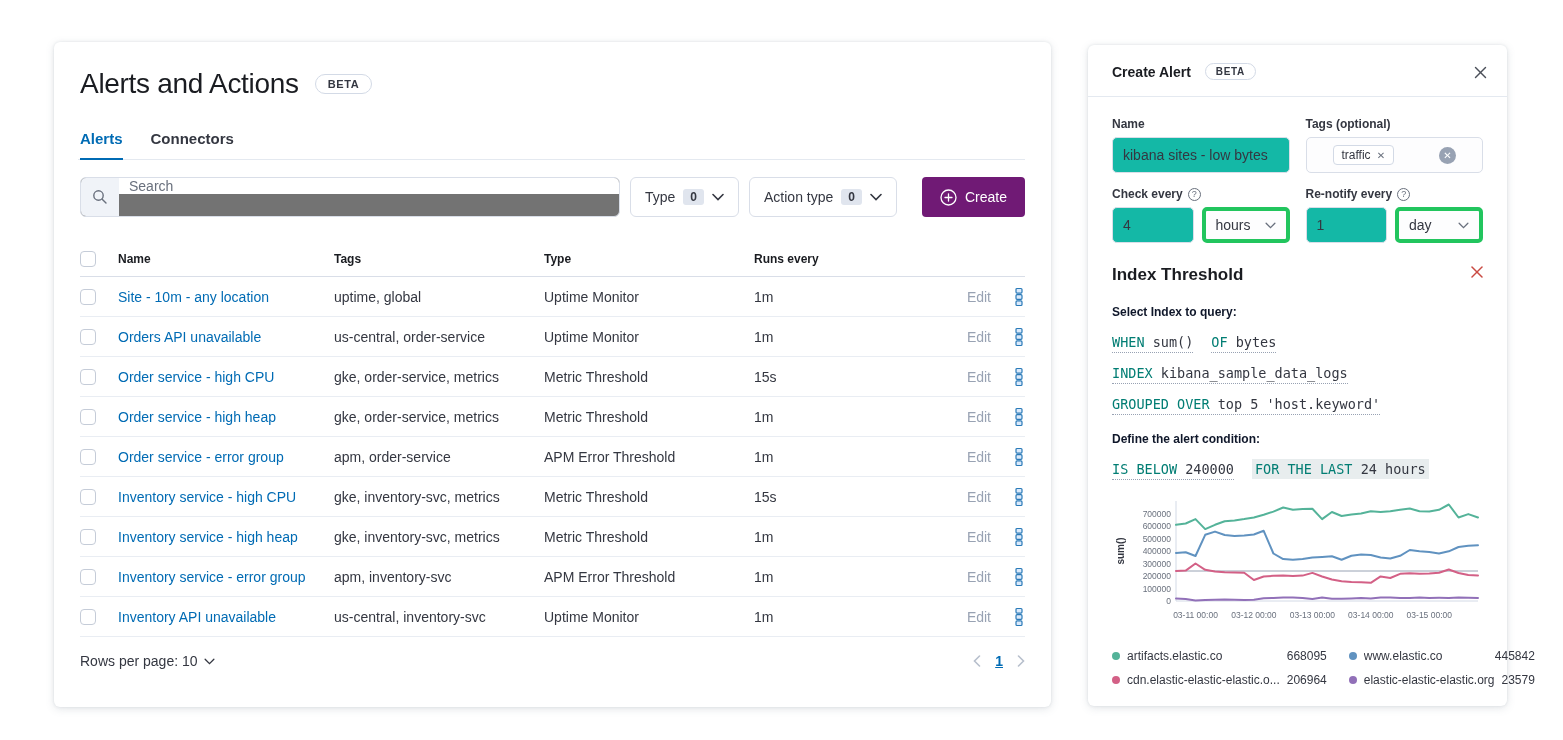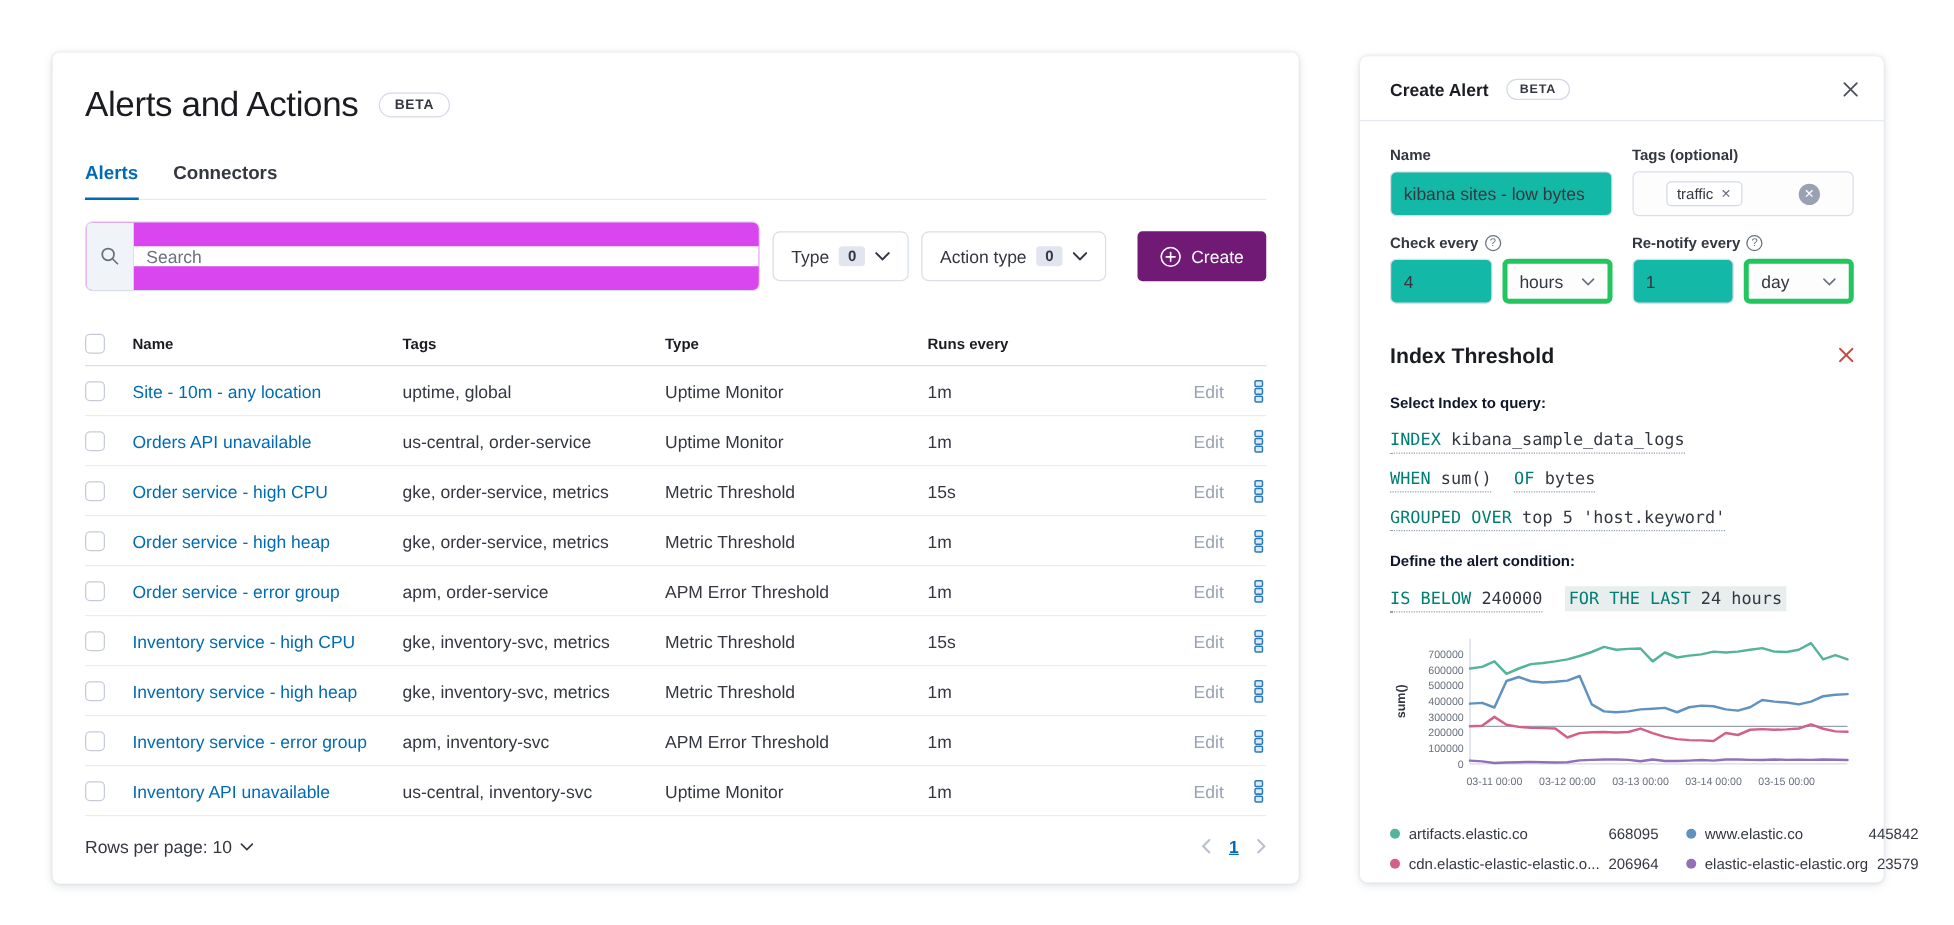--- a/index.html
+++ b/index.html
@@ -3,37 +3,37 @@
 <meta charset="utf-8">
 <style>
   * { margin:0; padding:0; box-sizing:border-box; }
   html,body { width:1563px; height:740px; background:#ffffff;
     font-family:"Liberation Sans", sans-serif; color:#343741; overflow:hidden; }
 
   .card { position:absolute; background:#fff; border-radius:6px;
     box-shadow:0 2px 8px rgba(102,116,132,.18), 0 0 3px rgba(102,116,132,.16); }
 
   
-  #alerts-card { left:42px; top:42px; width:997px; height:665px; padding:26px 26px 18px 26px; }
+  #alerts-card { left:54px; top:42px; width:997px; height:665px; padding:26px 26px 18px 26px; }
 
   .title-row { display:flex; align-items:center; gap:16px; }
   .page-title { font-size:28px; font-weight:400; color:#1a1c21; letter-spacing:-.3px; }
   .beta-badge { display:inline-flex; align-items:center; border:1px solid #d3dae6; border-radius:16px;
     padding:3px 12px; font-size:11px; font-weight:700; letter-spacing:.6px; color:#343741; background:#fff; }
 
   .tabs { display:flex; gap:28px; margin-top:30px; position:relative; }
   .tabs:after { content:""; position:absolute; left:-2px; right:0; bottom:-1px; height:1px; background:#e4e9f0; }
   .tab { font-size:15px; font-weight:600; padding-bottom:12px; position:relative; cursor:pointer; }
   .tab.active { color:#006BB4; }
   .tab.active:after { content:""; position:absolute; left:0; right:0; bottom:-1px; height:2px; background:#006BB4; z-index:1; }
   .tab.inactive { color:#343741; }
 
   .toolbar { display:flex; align-items:center; gap:10px; margin-top:18px; }
-  .search-box { flex:1; display:flex; align-items:center; height:56px; border:1px solid #d9dee8;
-    border-radius:6px; overflow:hidden; background:#d946ef; }
+  .search-box { flex:1; display:flex; align-items:flex-start; height:40px; border:1px solid #d9dee8;
+    border-radius:6px; overflow:hidden; background:#737373; }
   .search-icon-area { width:38px; height:100%; display:flex; align-items:center; justify-content:center;
     background:#f0f3f8; }
   .search-input { border:none; outline:none; flex:1; font-size:14px; color:#343741; padding:0 10px;
     font-family:"Liberation Sans", sans-serif; }
   .search-input::placeholder { color:#69707D; }
 
   .filter-btn { display:flex; align-items:center; gap:8px; height:40px; padding:0 14px;
     border:1px solid #d9dee8; border-radius:6px; background:#fff; font-size:14px; color:#343741; cursor:pointer; }
   .count-badge { background:#e0e5ee; border-radius:3px; font-size:12px; font-weight:700; padding:1px 7px; color:#343741; }
 
@@ -81,21 +81,21 @@
   .tag-pill { display:flex; align-items:center; gap:6px; border:1px solid #d3dae6; border-radius:4px;
     background:#fff; padding:2px 8px; font-size:12px; color:#343741; }
   .tag-x { font-size:10px; color:#69707D; cursor:pointer; }
   .clear-circle { margin-left:auto; width:17px; height:17px; border-radius:50%; background:#98A2B3; color:#fff;
     font-size:10px; display:flex; align-items:center; justify-content:center; cursor:pointer; }
   .duo { display:flex; gap:8px; }
   .duo .text-input { flex:1; min-width:0; }
   .select-box { width:88px; height:36px; border:4px solid #22c55e; border-radius:5px; background:#fdfdfe;
     display:flex; align-items:center; justify-content:space-between; padding:0 10px; font-size:14px; cursor:pointer; }
 
-  .section-head { display:flex; align-items:center; justify-content:space-between; margin-top:32px;gap:27px; }
+  .section-head { display:flex; justify-content:space-between; margin-top:22px;gap:27px; }
   .section-title { font-size:17px; font-weight:700; color:#1a1c21; }
   .red-x { color:#c94a42; font-size:14px; cursor:pointer; }
 
   .small-label { font-size:12px; font-weight:700; color:#0f172a; margin-top:20px; }
   .expr-line { margin-top:15px; font-family:"DejaVu Sans Mono","Liberation Mono",monospace; font-size:13.5px; }
   .expr { border-bottom:1px dotted #98A2B3; padding-bottom:2px; cursor:pointer; }
   .expr.hl { background:#e8edee; border-bottom:none; padding:2px 3px; }
   .kw { color:#017D73; }
   .val { color:#343741; }
   .expr-gap { display:inline-block; width:18px; }
@@ -416,24 +416,24 @@
       <svg width="12" height="12" viewBox="0 0 12 12">
           <line x1="1" y1="1" x2="11" y2="11" stroke="#c94a42" stroke-width="1.5" stroke-linecap="round"></line>
           <line x1="11" y1="1" x2="1" y2="11" stroke="#c94a42" stroke-width="1.5" stroke-linecap="round"></line>
         </svg>
     </span>
   </div>
 
   <div class="small-label">Select Index to query:</div>
 
   <div class="expr-line">
+    <span class="expr"><span class="kw">WHEN</span> <span class="val">sum()</span></span><span class="expr-gap"></span><span class="expr"><span class="kw">OF</span> <span class="val">bytes</span></span>
+  </div>
+  <div class="expr-line">
     <span class="expr"><span class="kw">INDEX</span> <span class="val">kibana_sample_data_logs</span></span>
-  </div>
-  <div class="expr-line">
-    <span class="expr"><span class="kw">WHEN</span> <span class="val">sum()</span></span><span class="expr-gap"></span><span class="expr"><span class="kw">OF</span> <span class="val">bytes</span></span>
   </div>
   <div class="expr-line">
     <span class="expr"><span class="kw">GROUPED OVER</span> <span class="val">top 5 'host.keyword'</span></span>
   </div>
 
   <div class="small-label">Define the alert condition:</div>
 
   <div class="expr-line">
     <span class="expr"><span class="kw">IS BELOW</span> <span class="val">240000</span></span><span class="expr-gap"></span><span class="expr hl"><span class="kw">FOR THE LAST</span> <span class="val">24 hours</span></span>
   </div>

